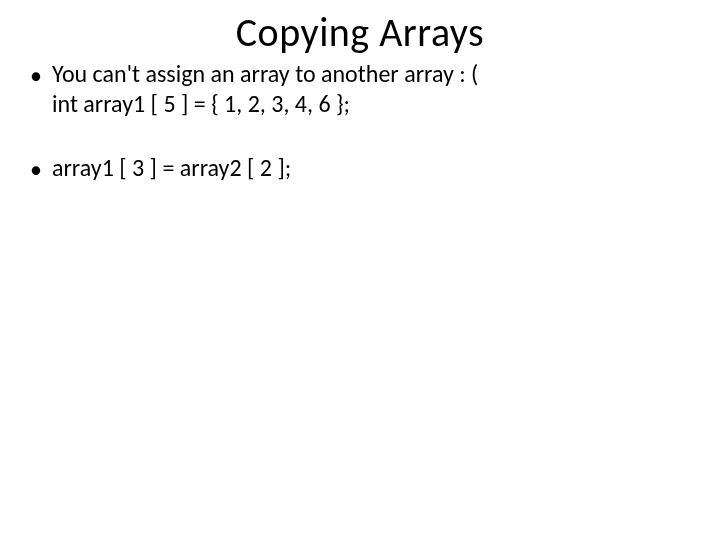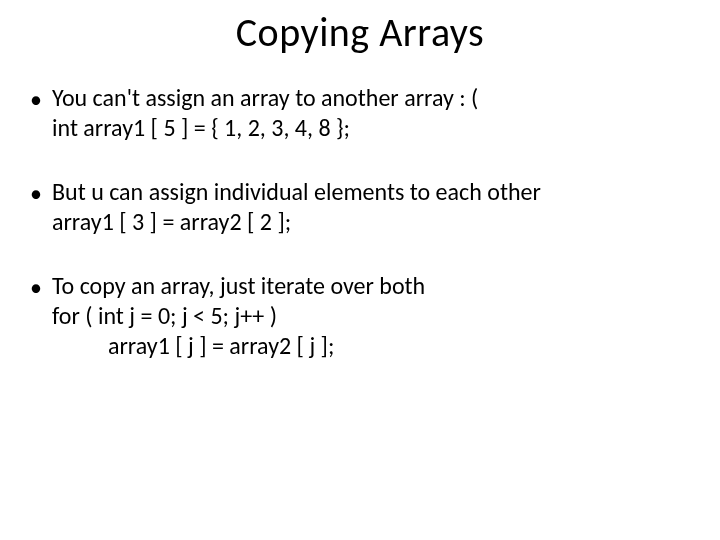--- a/index.html
+++ b/index.html
@@ -14,21 +14,21 @@
   .slide {
     width: 720px;
     height: 540px;
     box-sizing: border-box;
     padding: 8px 24px 0 24px;
   }
   .title {
     text-align: center;
     font-size: 40px;
     font-weight: 400;
-    margin: 0 0 26px 0;
+    margin: 0 0 2px 0;
     letter-spacing: 0.5px;
   }
   ul.body {
     list-style: none;
     margin: 0;
     padding: 0;
   }
   ul.body > li {
     position: relative;
     padding-left: 28px;
@@ -55,28 +55,22 @@
 </head>
 <body>
 
 <div class="slide">
   <h1 class="title">Copying Arrays</h1>
 
   <ul class="body">
 
     <li>
       <span>You can't assign an array to another array : (</span>
-      <span class="sub">int array1 [ 5 ] = { 1, 2, 3, 4, 8 };</span>
+      <span class="sub">int array1 [ 5 ] = { 1, 2, 3, 4, 6 };</span>
     </li>
 
     <li>
-      <span>But u can assign individual elements to each other</span>
       <span class="sub">array1 [ 3 ] = array2 [ 2 ];</span>
     </li>
 
-    <li>
-      <span>To copy an array, just iterate over both</span>
-      <span class="sub">for ( int j = 0; j &lt; 5; j++ )</span>
-      <span class="sub indent2">array1 [ j ] = array2 [ j ];</span>
-    </li>
 
   </ul>
 </div>
 
 </body></html>

